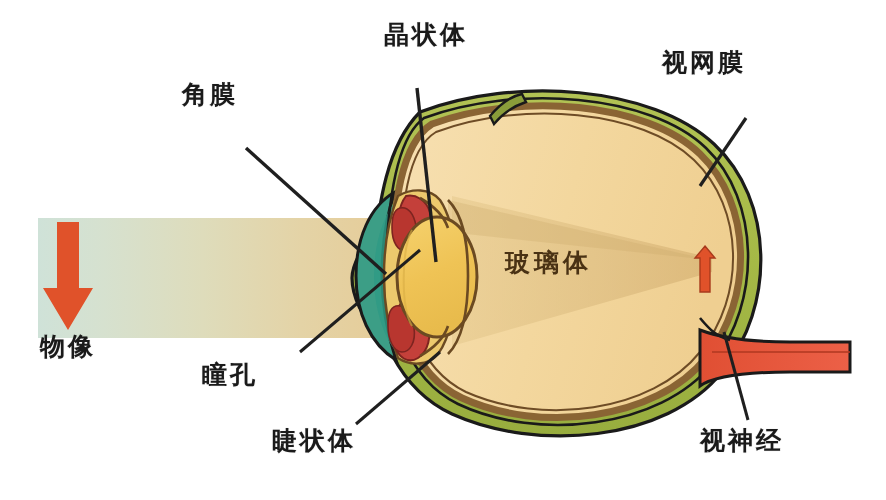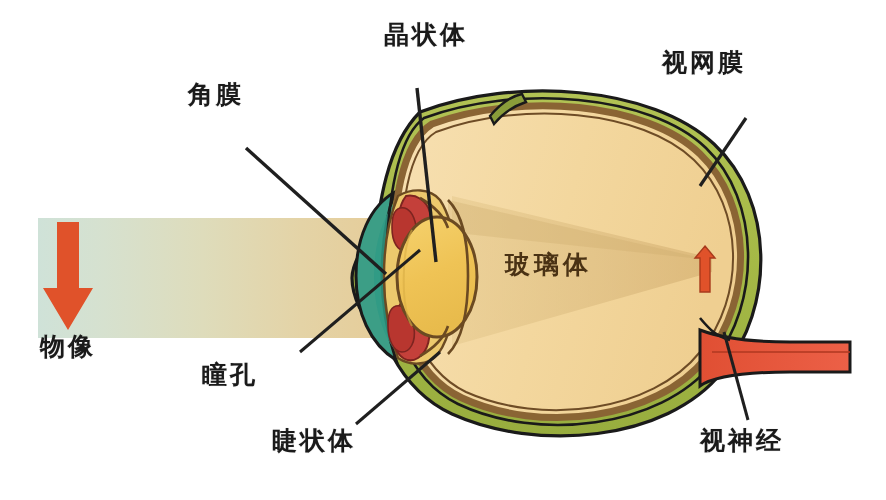--- a/index.html
+++ b/index.html
@@ -19,30 +19,30 @@
     font-size:25px;
     font-weight:700;
     letter-spacing:3px;
     white-space:nowrap;
     line-height:1;
     text-shadow:0 0 1px rgba(0,0,0,0.25);
   }
   .lbl-vitreous{
     position:absolute;
     color:#4a3214;
-    font-family:Liberation Serif, serif;
+    font-family:Liberation Mono, monospace;
     font-size:25px;
     font-weight:700;
     letter-spacing:4px;
     white-space:nowrap;
     line-height:1;
   }
   #lbl-lens{left:384px;top:22px;}
   #lbl-retina{left:662px;top:50px;}
-  #lbl-cornea{left:188px;top:82px;}
+  #lbl-cornea{left:182px;top:82px;}
   #lbl-vitreous{left:505px;top:252px;}
   #lbl-object{left:40px;top:334px;}
   #lbl-pupil{left:202px;top:362px;}
   #lbl-ciliary{left:272px;top:428px;}
   #lbl-opticnerve{left:700px;top:428px;}
 </style>
 </head>
 <body>
 
 <div id="stage">

